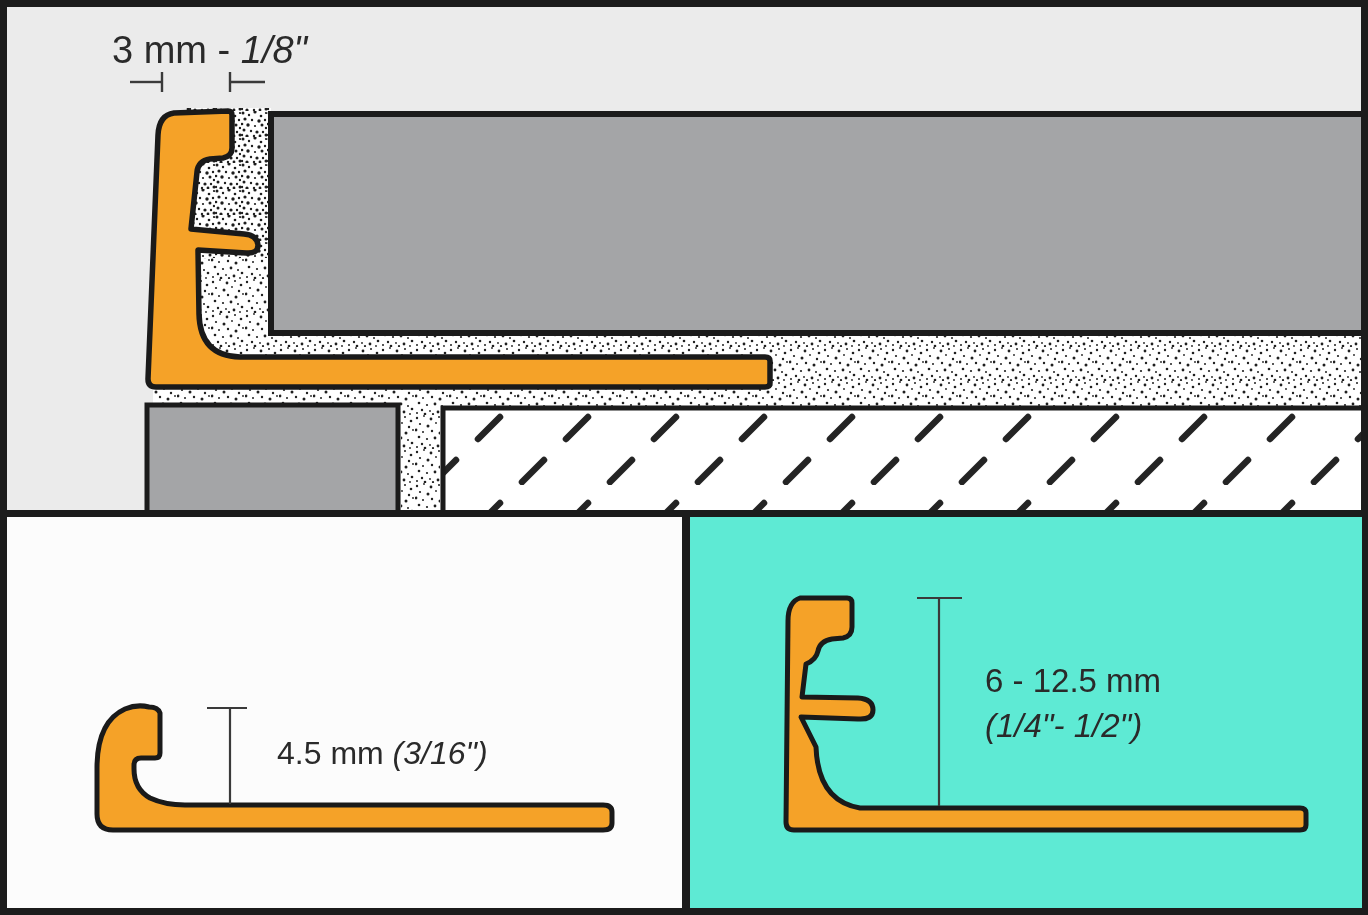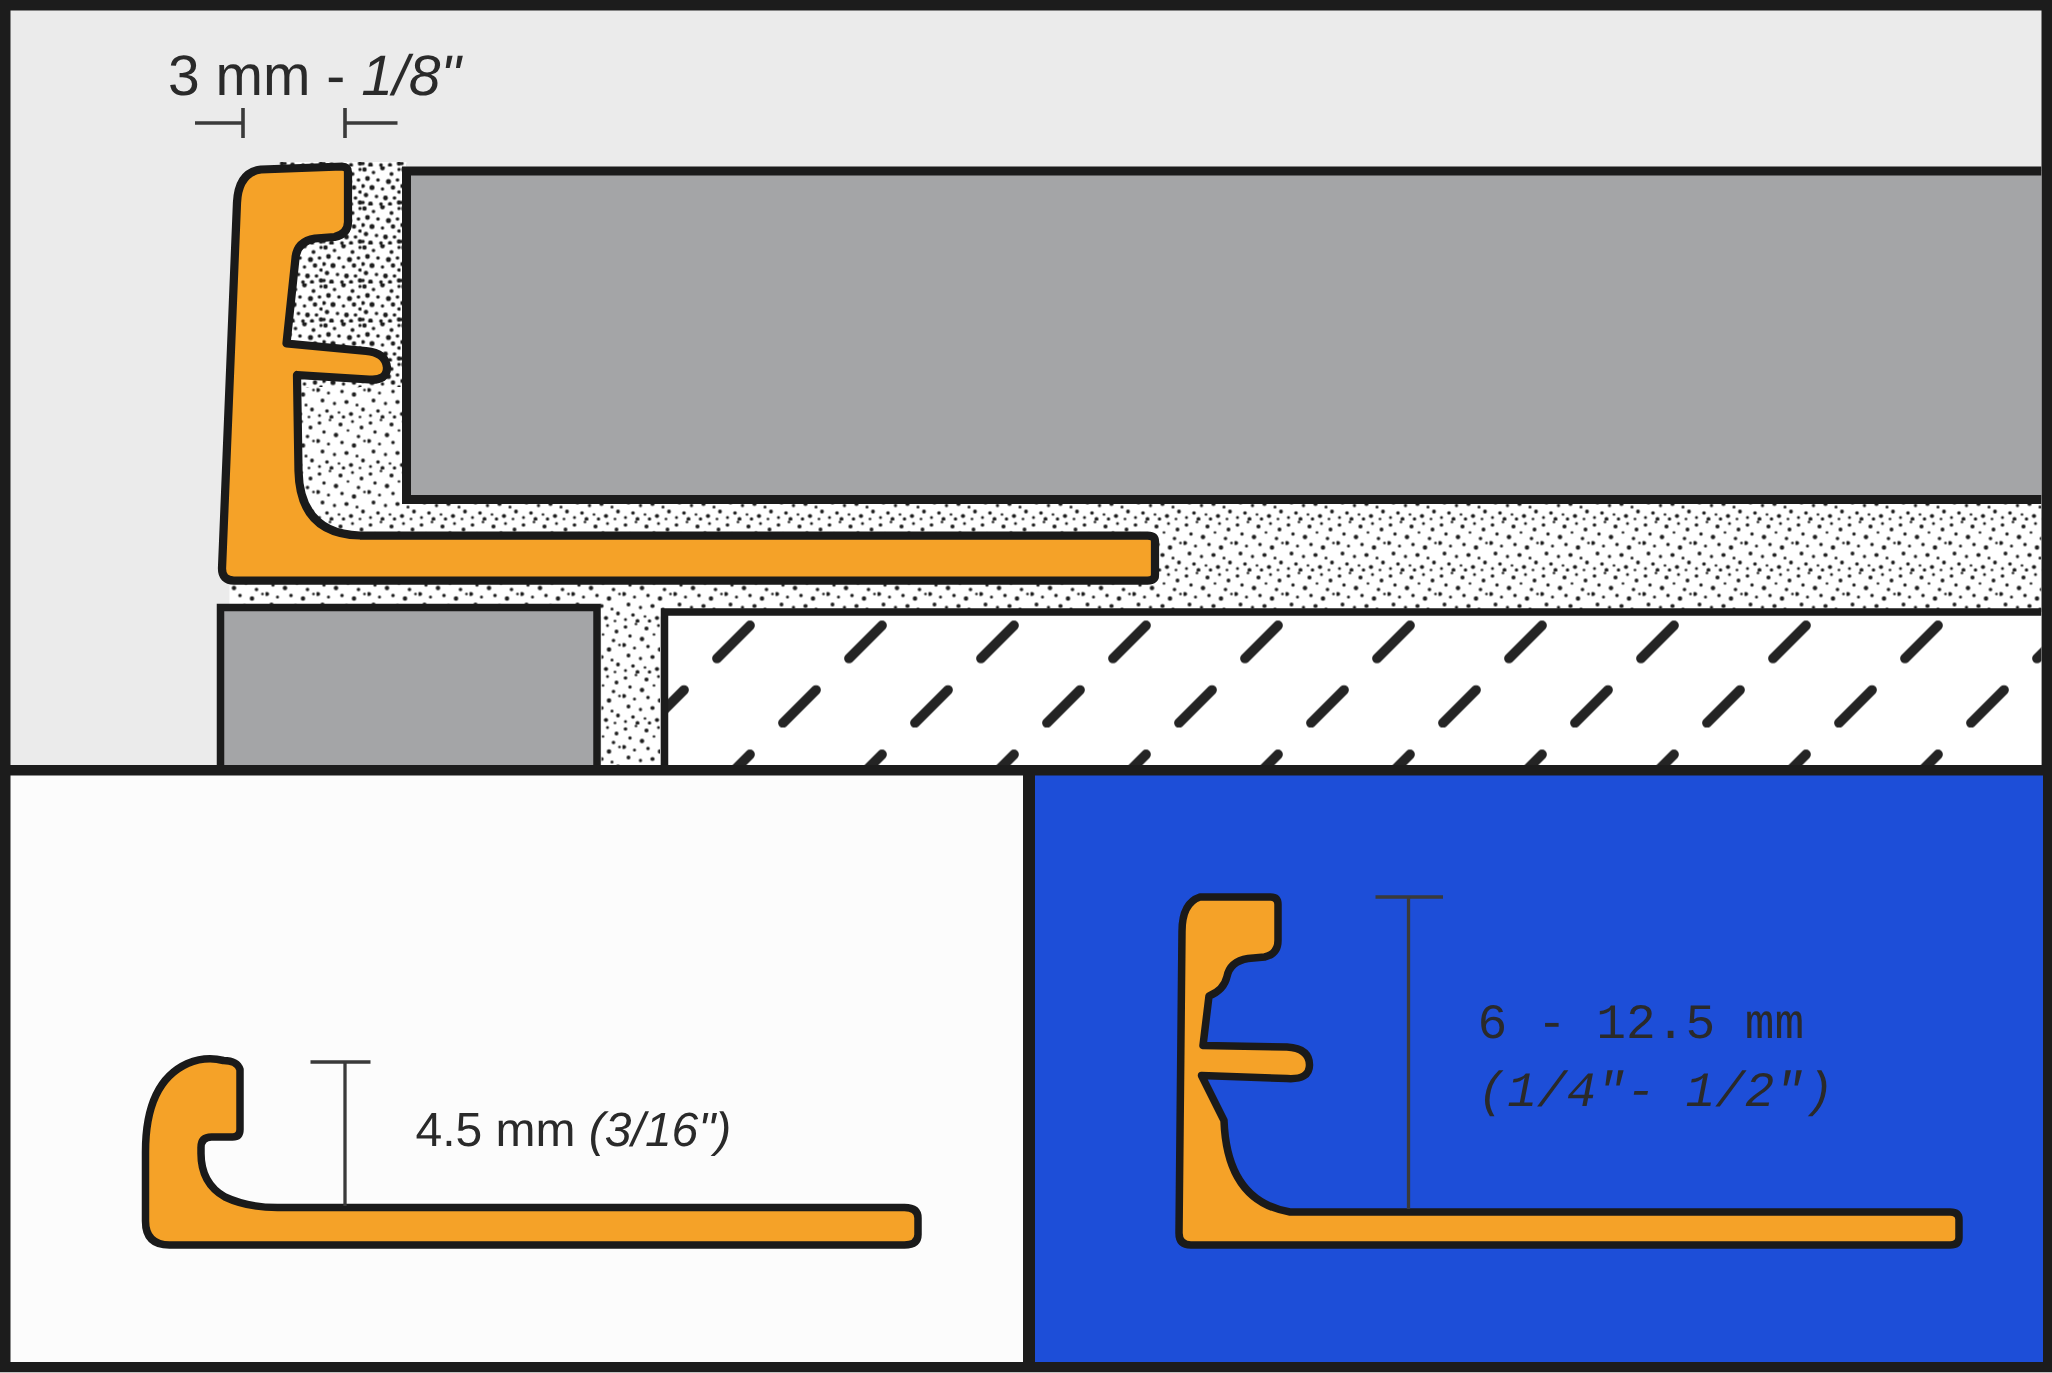--- a/index.html
+++ b/index.html
@@ -6,21 +6,21 @@
   #stage{
     position:relative;
     width:1368px;height:915px;
     background:#1c1c1c;          
     font-family:"Liberation Sans", sans-serif;
     overflow:hidden;
   }
   .panel{position:absolute;overflow:hidden;}
   #panel-top{left:7px;top:7px;width:1354px;height:503px;background:#ebebeb;}
   #panel-bl{left:7px;top:517px;width:675px;height:391px;background:#fcfcfc;}
-  #panel-br{left:690px;top:517px;width:672px;height:391px;background:#1d4ed8;font-family:Liberation Mono, monospace;}
+  #panel-br{left:690px;top:517px;width:672px;height:391px;background:#5eead4;}
   svg{display:block;}
   text{fill:#2a2a2a;}
   .dim-metric{font-style:normal;}
   .dim-imperial{font-style:italic;}
 </style>
 </head>
 <body>
 
 <div id="stage">
 

